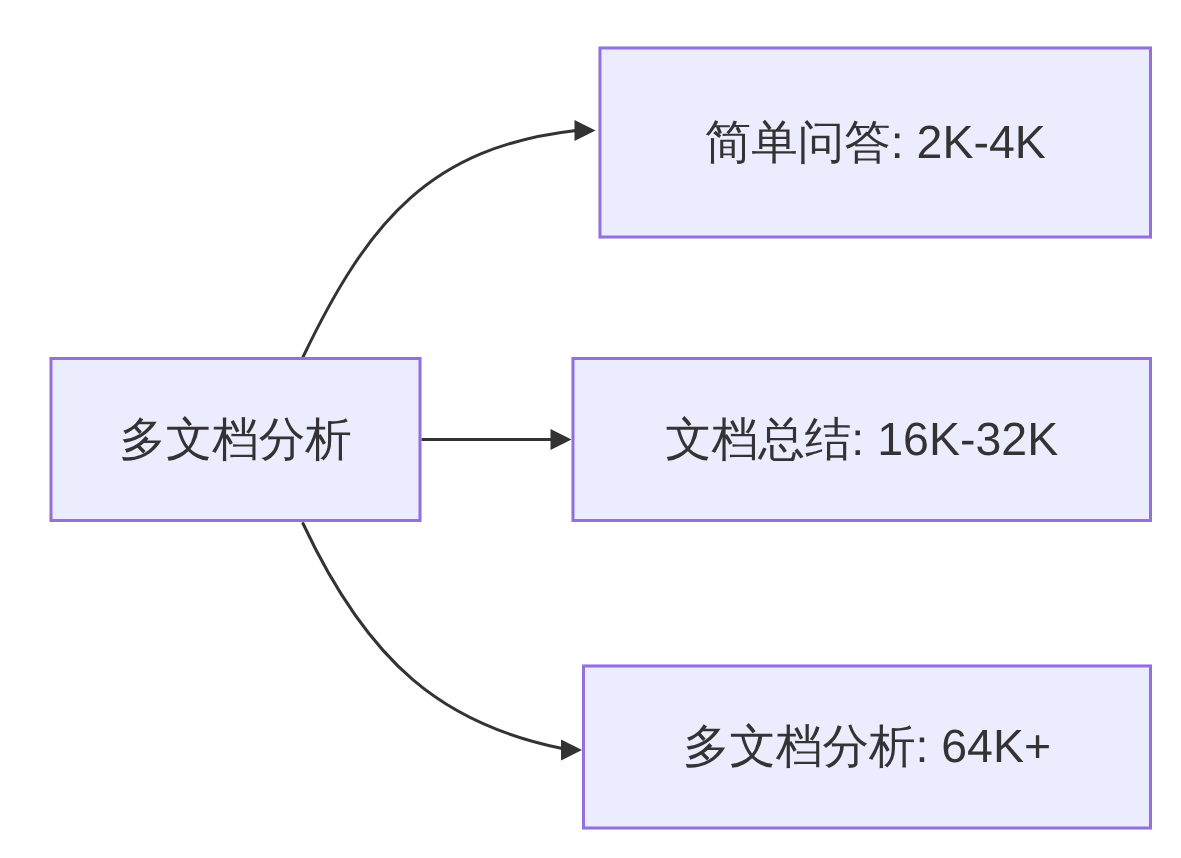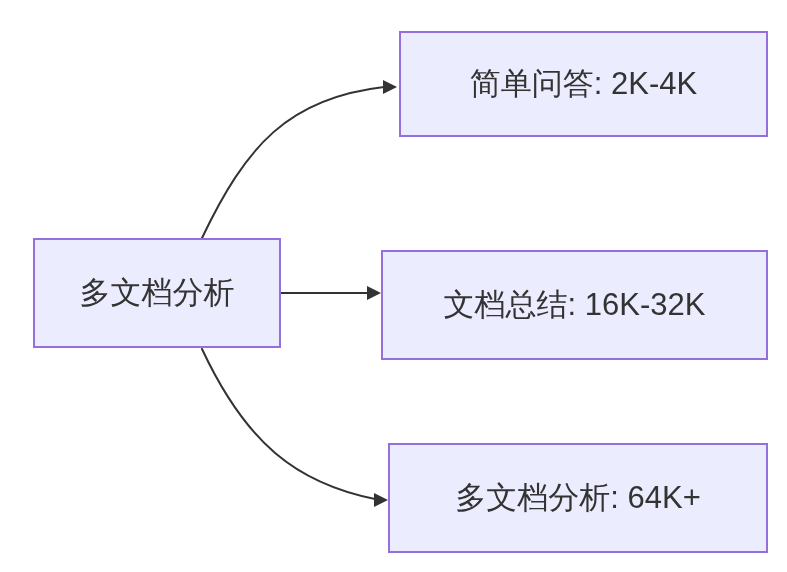--- a/index.html
+++ b/index.html
@@ -47,22 +47,22 @@
     border: 2px solid var(--node-border);
     display: flex;
     align-items: center;
     justify-content: center;
     color: var(--label-text);
     font-size: 31px;
     line-height: 1.2;
     white-space: nowrap;
   }
   .node-task-type    { left: 33px;  top: 238px; width: 248px; height: 110px; }
-  .node-simple-qa    { left: 399px; top: 31px;  width: 369px; height: 106px; }
-  .node-doc-summary  { left: 381px; top: 238px; width: 387px; height: 110px; margin-top: 12px; }
+  .node-simple-qa    { left: 399px; top: 31px;  width: 369px; height: 128px; }
+  .node-doc-summary  { left: 381px; top: 238px; width: 387px; height: 110px; }
   .node-multi-doc    { left: 388px; top: 443px; width: 380px; height: 110px; }
 </style>
 </head>
 <body>
 
 <div class="canvas">
 
   <svg class="edges" viewBox="0 0 787 572" aria-hidden="true">
 
     <g>

